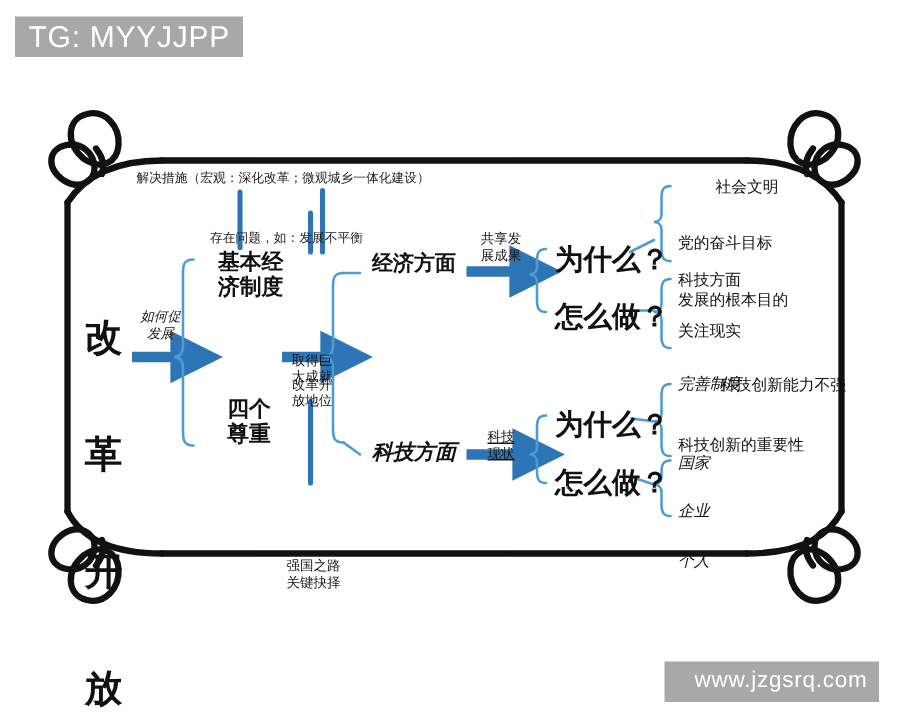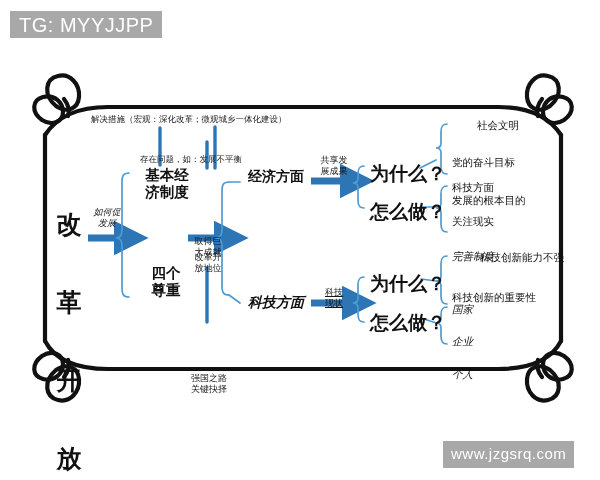--- a/index.html
+++ b/index.html
@@ -27,21 +27,21 @@
     background: #a8a8a8;
     color: #ffffff;
     font-size: 20px;
     line-height: 26px;
     padding: 1px 9px 0 9px;
     letter-spacing: 0.5px;
     white-space: nowrap;
     font-family: "Liberation Sans", sans-serif;
   }
   #wm-top { left: 10px; top: 11px; }
-  #wm-bottom { left: 443px; top: 441px; font-size: 15px; line-height: 24px; padding: 1px 8px 2px 8px;}
+  #wm-bottom { left: 443px; top: 441px; font-size: 15px; line-height: 24px; padding: 1px 8px 2px 20px;}
 
   
   #frame-svg {
     position: absolute;
     left: 0; top: 0;
     width: 600px;
     height: 480px;
     pointer-events: none;
   }
 

